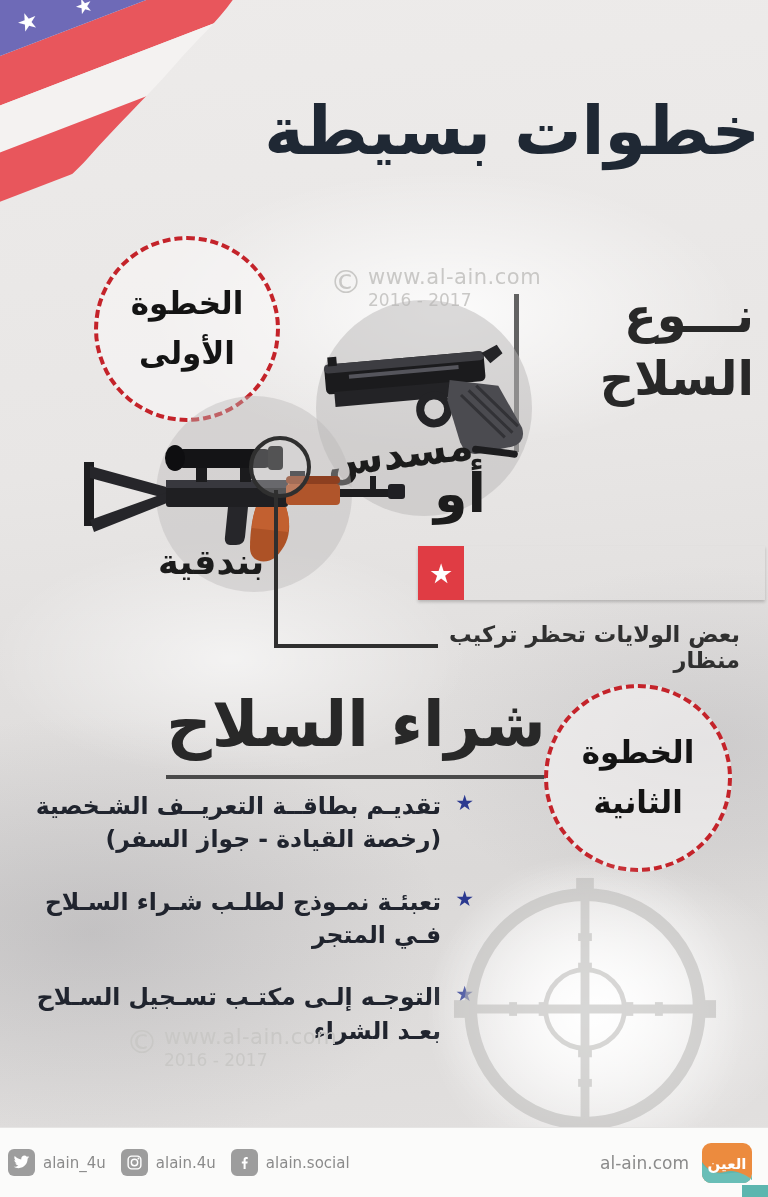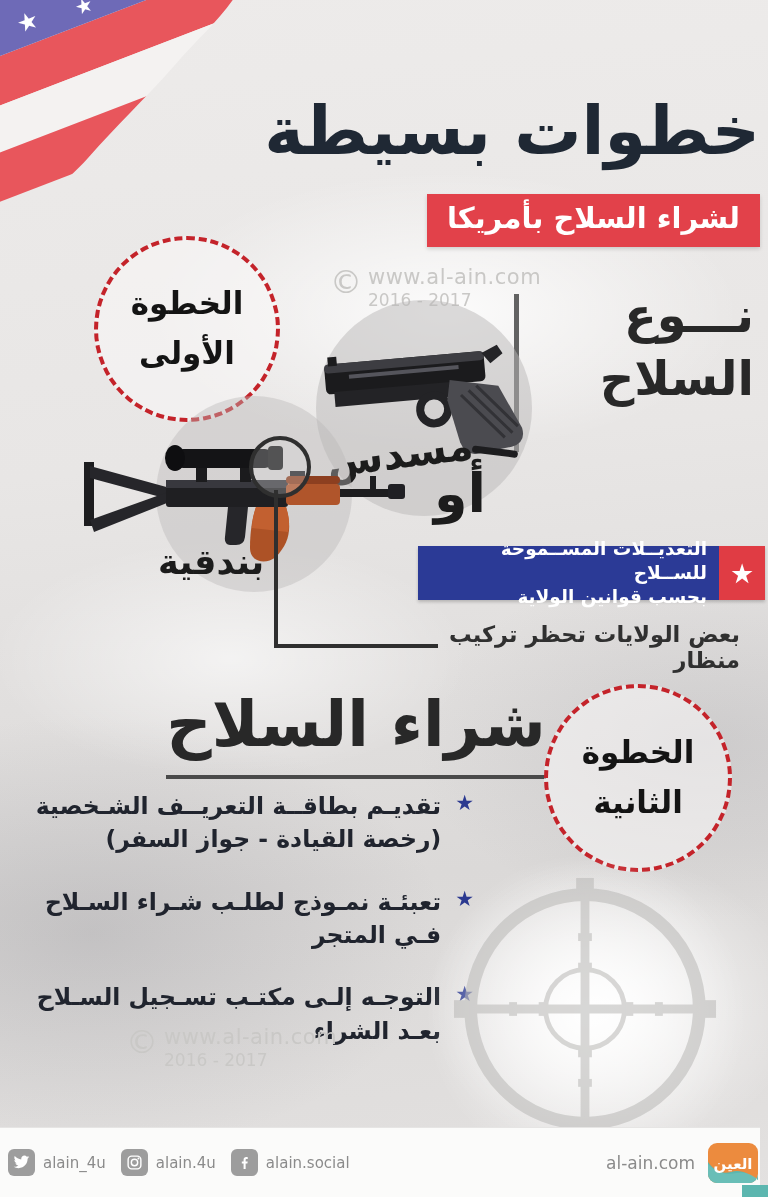--- a/index.html
+++ b/index.html
@@ -72,22 +72,22 @@
   .bullet{display:flex;gap:10px;margin-bottom:21px;align-items:flex-start;}
   .bullet .star{color:#2b3990;font-size:21px;margin-top:5px;}
   .bullet p{margin:4px;font-size:23.5px;font-weight:bold;color:#20242e;line-height:1.42;text-align:right;}
 
   
   .xglow{left:428px;top:856px;width:316px;height:316px;border-radius:50%;
     background:radial-gradient(circle, rgba(255,255,255,.95), rgba(255,255,255,0) 72%);}
   .xhair{left:452px;top:876px;opacity:.55;}
 
   
-  .footer{left:0;right:8px;bottom:0;height:70px;background:#fbfbfa;border-top:1px solid #e6e5e4;
-    display:flex;align-items:center;padding:0 1px 0 8px;box-sizing:border-box;}
+  .footer{left:0;right:0;bottom:0;height:70px;background:#fbfbfa;border-top:1px solid #e6e5e4;
+    display:flex;align-items:center;padding:0 15px 0 8px;box-sizing:border-box;}
   .social-list{display:flex;align-items:center;gap:15px;}
   .social{display:flex;align-items:center;gap:8px;cursor:pointer;}
   .sicon{width:27px;height:27px;border-radius:6px;background:#9d9d9d;display:flex;align-items:center;justify-content:center;flex:none;}
   .shandle{color:#8b8b8b;font-size:15px;}
   .fspacer{flex:1;}
   .site{color:#8b8b8b;font-size:17px;margin-right:12px;}
   .corner-accent{right:0;bottom:0;width:26px;height:12px;background:#5cb6af;}
 </style>
 </head>
 <body>
@@ -128,21 +128,20 @@
           <text x="45" y="4" font-size="28">★</text>
           <text x="110" y="8" font-size="18">★</text>
           <text x="10" y="48" font-size="24">★</text>
           <text x="70" y="52" font-size="20">★</text>
         </g>
       </g>
     </g>
   </svg>
 
   <div class="abs main-title">خطوات بسيطة</div>
-  <div class="abs subtitle-box">لشراء السلاح بأمريكا</div>
 
   <div class="abs badge badge1">الخطوة
 الأولى</div>
 
   <div class="abs watermark wm1">
     <span class="c">©</span>
     <span>
       <div class="u">www.al-ain.com</div>
       <div class="y">2016 - 2017</div>
     </span>
@@ -192,24 +191,20 @@
     <path d="M178 71 L208 71 C211 80 212 88 210 96 L174 92 C174 84 176 77 178 71 Z" fill="#c26030"></path>
   </svg>
   <div class="abs rifle-label">بندقية</div>
 
   <div class="abs scope-ring"></div>
   <div class="abs conn-v"></div>
   <div class="abs conn-h"></div>
   <div class="abs scope-note">بعض الولايات تحظر تركيب منظار</div>
 
   <div class="abs law-banner">
-    <div class="law-text">
-      <span>التعديــلات المســموحة للســلاح</span>
-      <span>بحسب قوانين الولاية</span>
-    </div>
     <div class="law-star">★</div>
   </div>
 
   <div class="abs buy-title">شراء السلاح</div>
   <div class="abs badge badge2">الخطوة
 الثانية</div>
 
   <div class="abs bullets">
     <div class="bullet">
       <span class="star">★</span>

